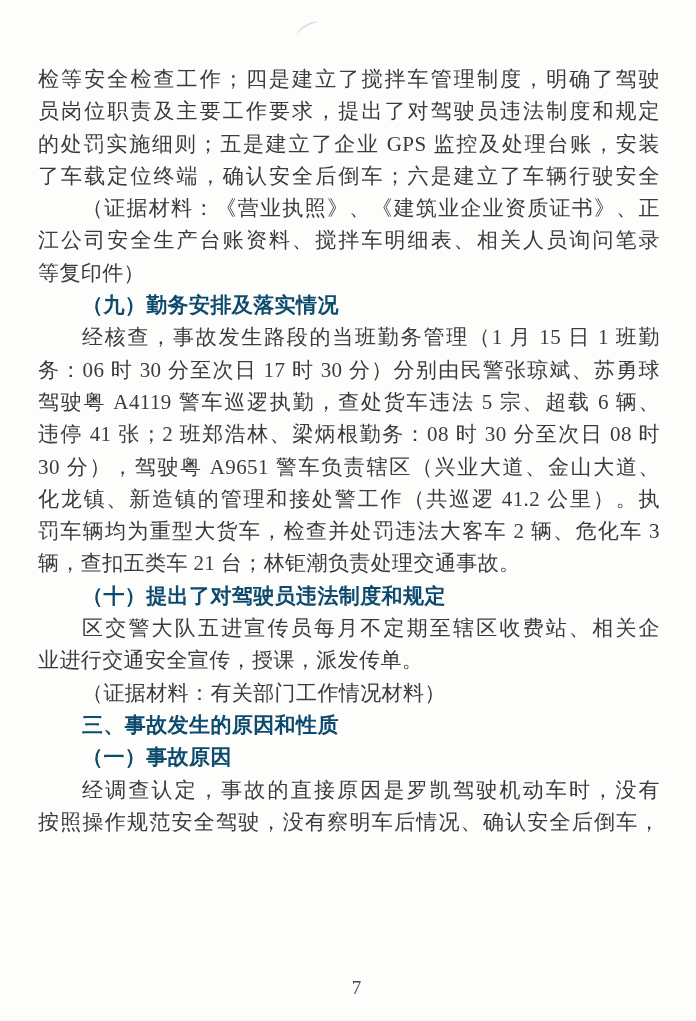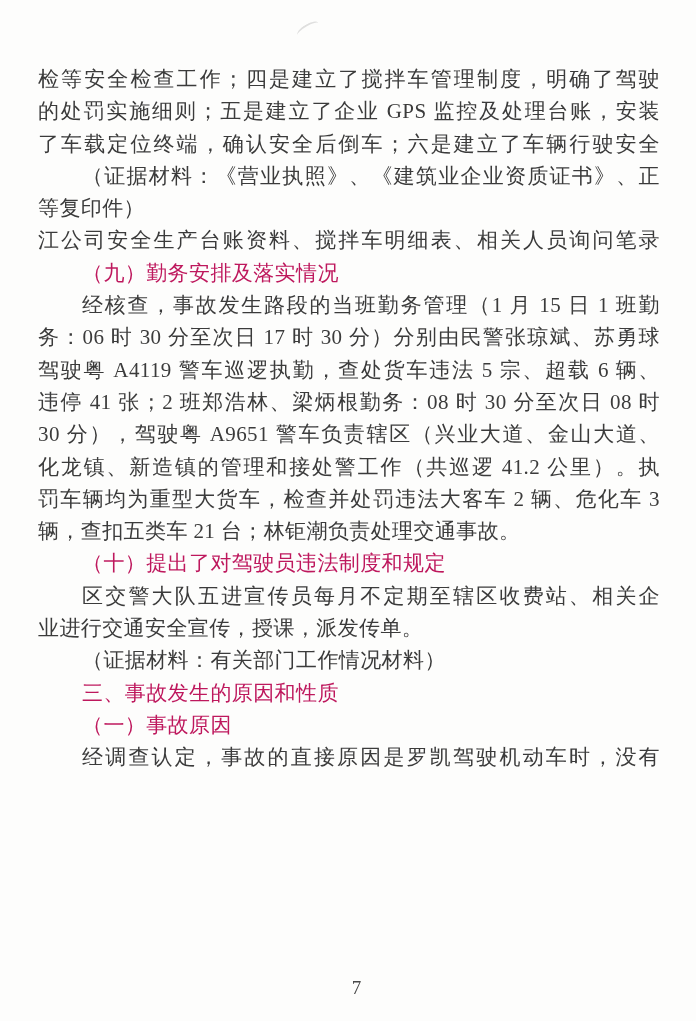--- a/index.html
+++ b/index.html
@@ -25,53 +25,55 @@
     font-size:21px;
     line-height:32.3px;
     height:32.3px;
     text-align:justify;
     text-align-last:justify;
     letter-spacing:.4px;
     overflow:hidden;
   }
   .line.end{text-align-last:left}
   .line.ind{padding-left:44px}
-  .line.b{font-weight:normal;color:#be185d}
+  .line.b{font-weight:bold;color:#0c4a6e}
   .footer{
     position:absolute;left:0;right:14px;top:977px;
     text-align:center;
     font-size:19px;color:#484848;
     font-family:"Liberation Serif","DejaVu Serif",serif;
   }
 </style>
 </head>
 <body>
 
 <div class="page">
   <div class="scan-smudge"></div>
 
   <div class="textblock">
     <div class="line">检等安全检查工作；四是建立了搅拌车管理制度，明确了驾驶</div>
+    <div class="line">员岗位职责及主要工作要求，提出了对驾驶员违法制度和规定</div>
     <div class="line">的处罚实施细则；五是建立了企业 GPS 监控及处理台账，安装</div>
     <div class="line">了车载定位终端，确认安全后倒车；六是建立了车辆行驶安全</div>
     <div class="line ind">（证据材料：《营业执照》、《建筑业企业资质证书》、正</div>
+    <div class="line">江公司安全生产台账资料、搅拌车明细表、相关人员询问笔录</div>
     <div class="line end">等复印件）</div>
-    <div class="line">江公司安全生产台账资料、搅拌车明细表、相关人员询问笔录</div>
     <div class="line ind b end">（九）勤务安排及落实情况</div>
     <div class="line ind">经核查，事故发生路段的当班勤务管理（1 月 15 日 1 班勤</div>
     <div class="line">务：06 时 30 分至次日 17 时 30 分）分别由民警张琼斌、苏勇球</div>
     <div class="line">驾驶粤 A4119 警车巡逻执勤，查处货车违法 5 宗、超载 6 辆、</div>
     <div class="line">违停 41 张；2 班郑浩林、梁炳根勤务：08 时 30 分至次日 08 时</div>
     <div class="line">30 分），驾驶粤 A9651 警车负责辖区（兴业大道、金山大道、</div>
     <div class="line">化龙镇、新造镇的管理和接处警工作（共巡逻 41.2 公里）。执</div>
     <div class="line">罚车辆均为重型大货车，检查并处罚违法大客车 2 辆、危化车 3</div>
     <div class="line end">辆，查扣五类车 21 台；林钜潮负责处理交通事故。</div>
     <div class="line ind b end">（十）提出了对驾驶员违法制度和规定</div>
     <div class="line ind">区交警大队五进宣传员每月不定期至辖区收费站、相关企</div>
     <div class="line end">业进行交通安全宣传，授课，派发传单。</div>
     <div class="line ind end">（证据材料：有关部门工作情况材料）</div>
     <div class="line ind b end">三、事故发生的原因和性质</div>
     <div class="line ind b end">（一）事故原因</div>
     <div class="line ind">经调查认定，事故的直接原因是罗凯驾驶机动车时，没有</div>
+    <div class="line">按照操作规范安全驾驶，没有察明车后情况、确认安全后倒车，</div>
   </div>
 
   <div class="footer">7</div>
 </div>
 
 </body></html>

